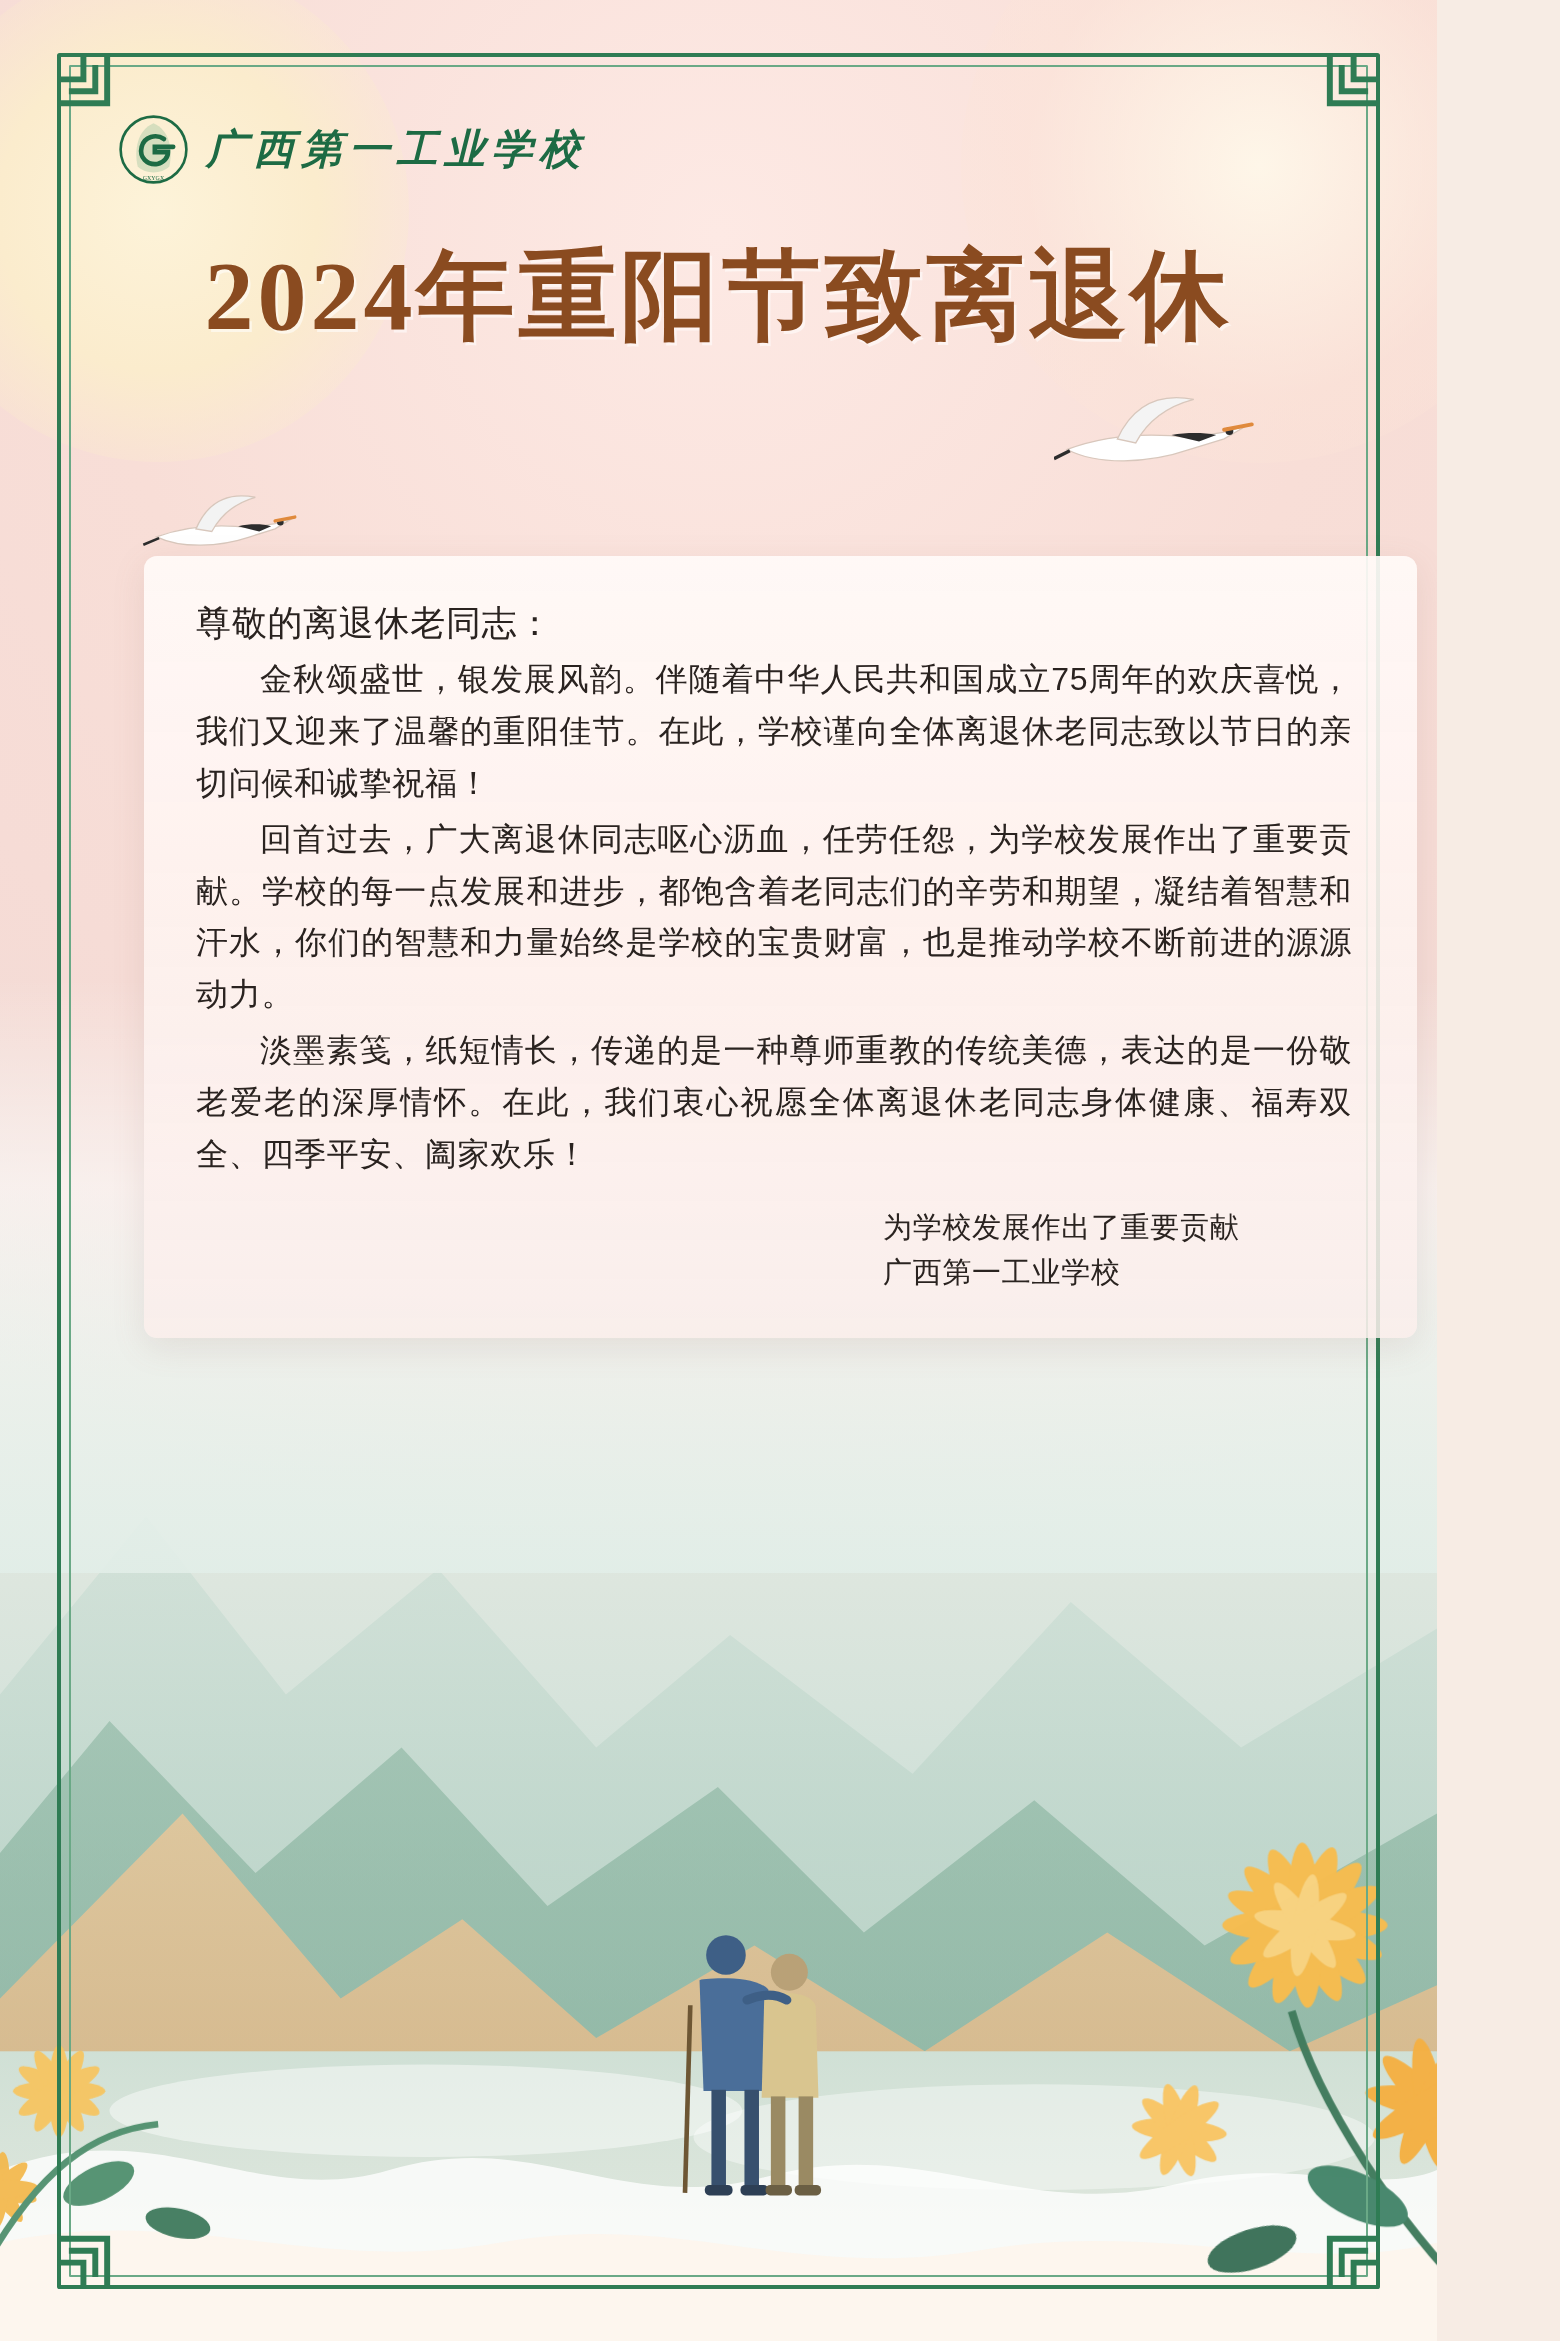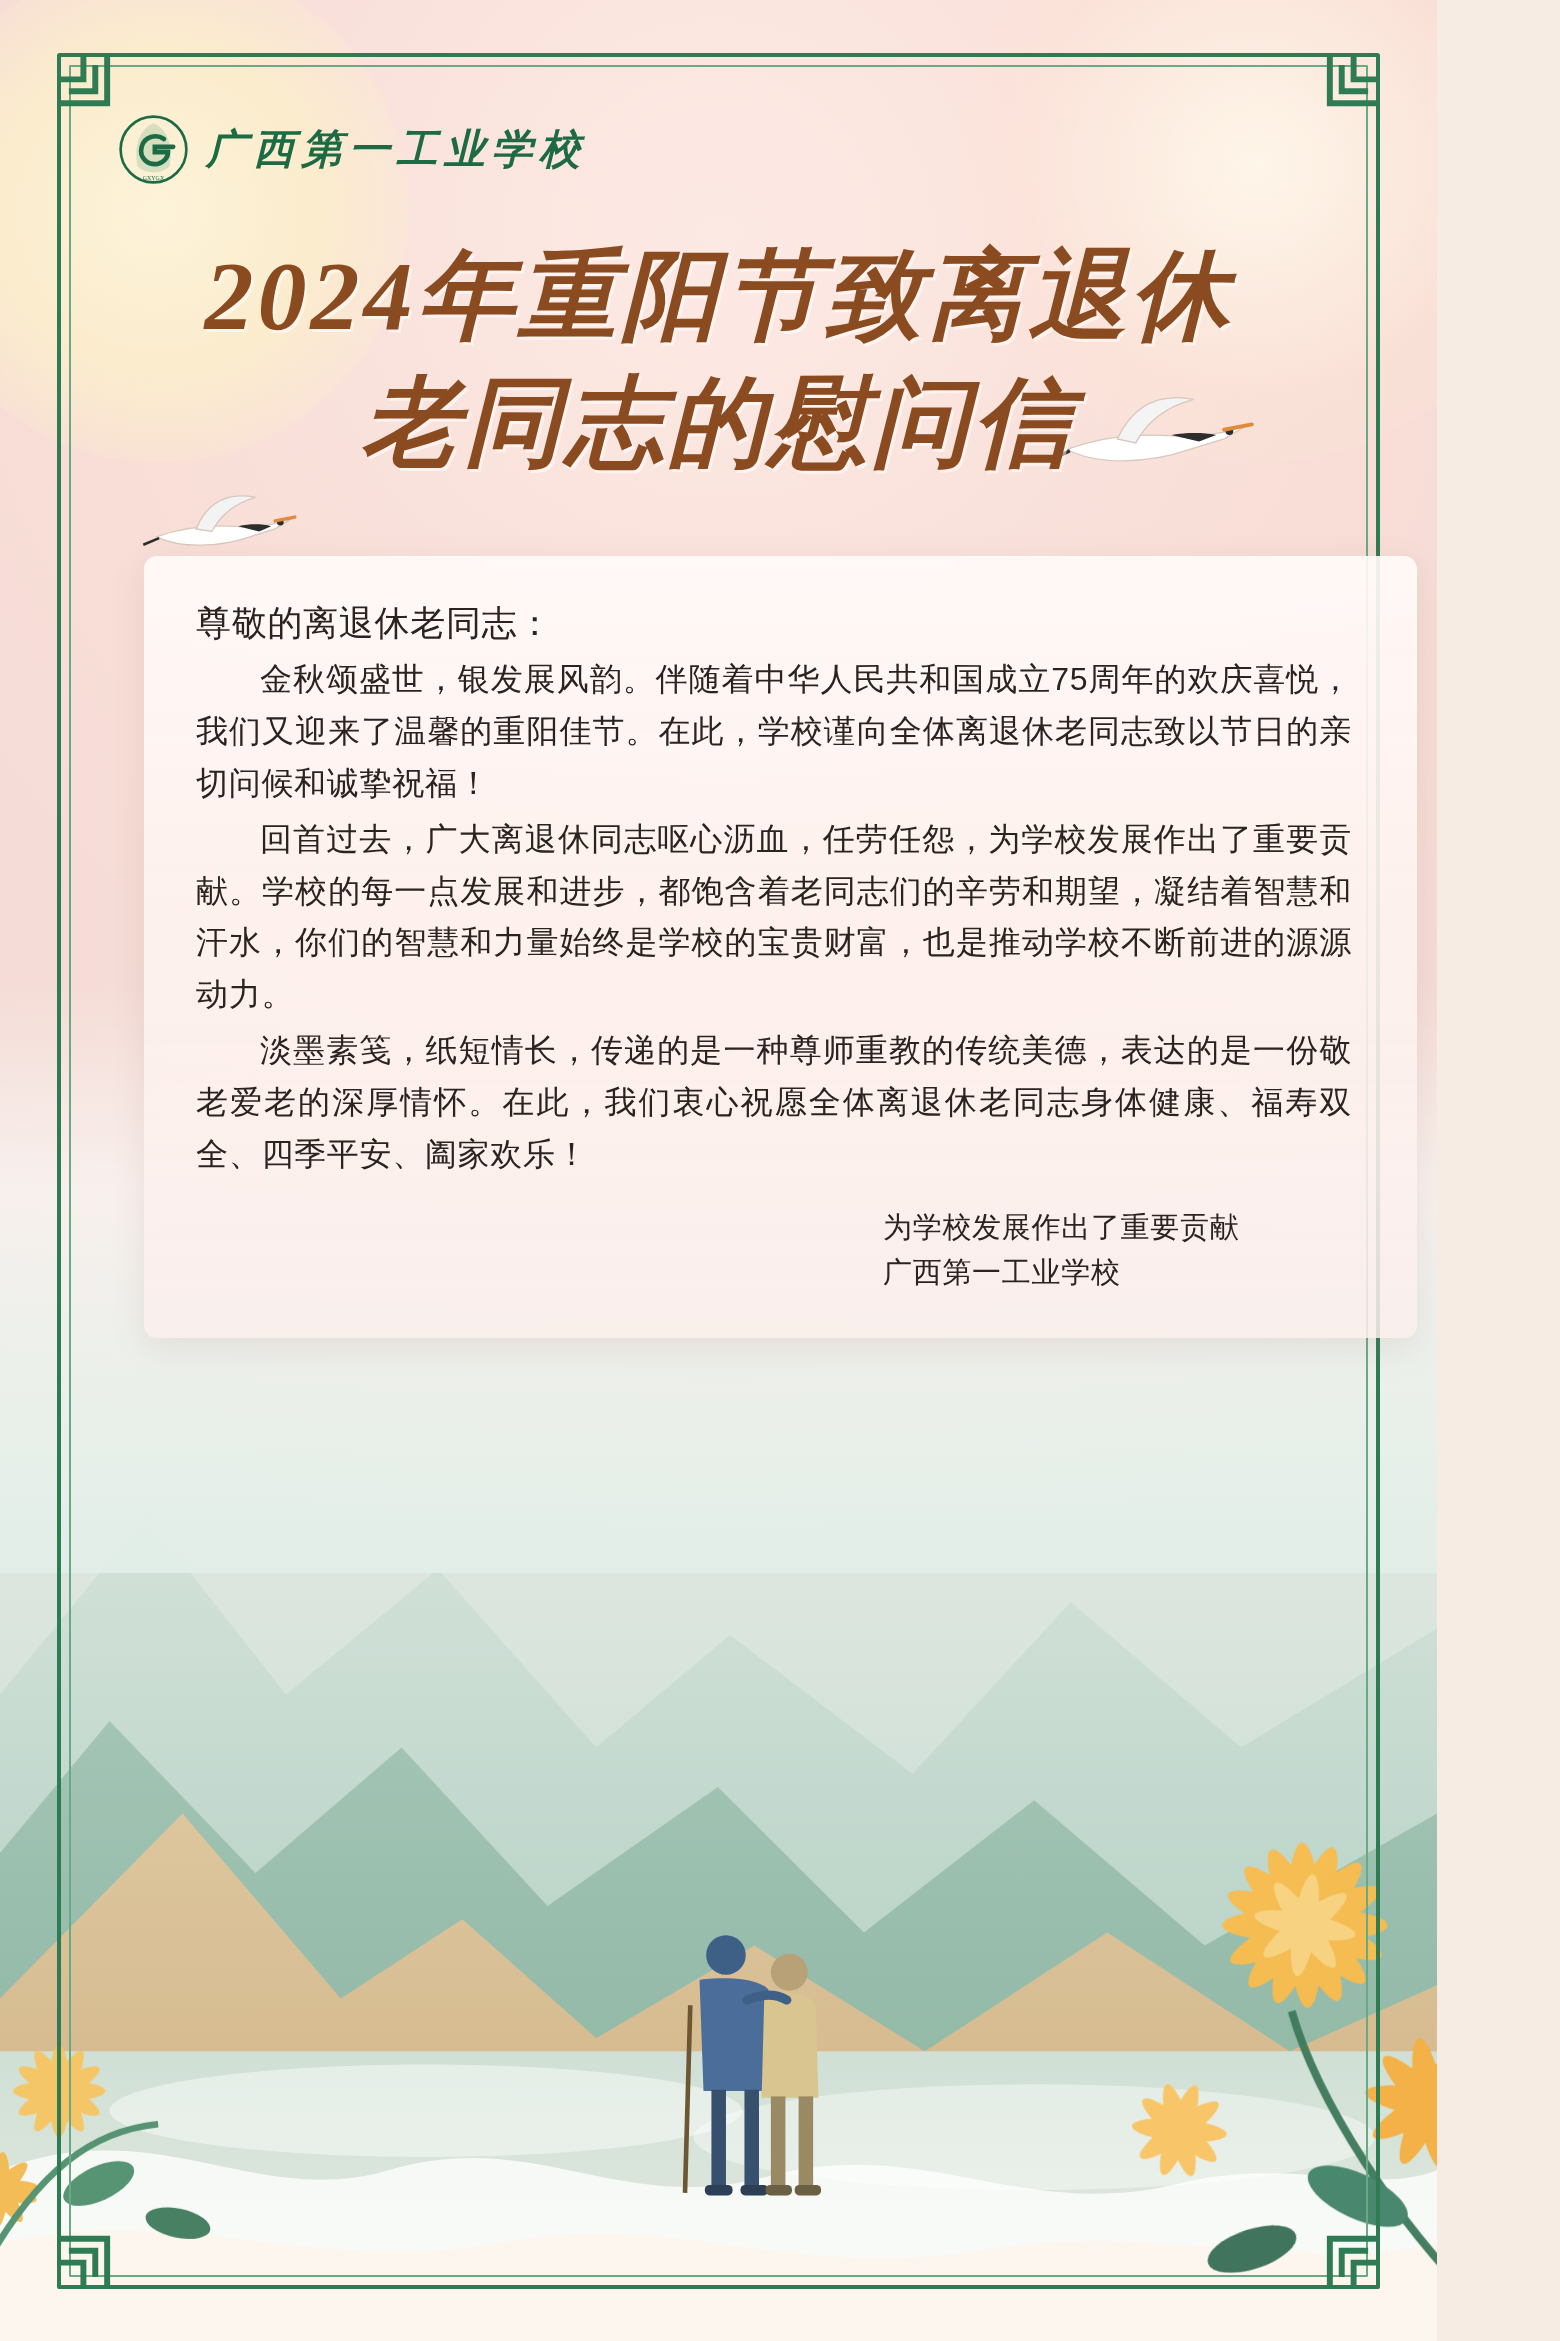--- a/index.html
+++ b/index.html
@@ -64,21 +64,20 @@
     font-size:41px;font-weight:bold;color:#1d6b44;letter-spacing:6.6px;
     font-style:italic;
     white-space:nowrap;
   }
   .title{
     position:absolute;left:0;right:0;top:233px;text-align:center;
     font-family:"Liberation Serif","DejaVu Serif",serif;
     font-weight:bold;color:#8a4b20;
     font-size:98px;line-height:1.3;letter-spacing:4px;
     text-shadow:2.6px 3.3px 0 rgba(255,255,255,0.55);
-    font-style:italic;
   }
   .title .l2{display:block;}
 
   
   .card{
     position:absolute;left:144px;top:556px;width:1273px;
     padding:40px 52px 42px 52px;
     border-radius:13px;
     background:linear-gradient(180deg, rgba(255,250,248,0.92) 0%, rgba(254,243,240,0.9) 45%, rgba(250,238,235,0.86) 100%);
     box-shadow:0 9.3px 33px rgba(140,110,100,0.13);
@@ -295,21 +294,20 @@
       <circle cx="54" cy="54" r="50" fill="none" stroke="#1d6b44" stroke-width="4"></circle>
       <path d="M54,14 C30,24 24,54 30,80 C42,92 66,92 78,80 C84,54 78,24 54,14 Z" fill="#2f8f5d" opacity="0.18"></path>
       <path d="M70,38 C58,30 40,34 36,50 C32,66 44,78 60,76 C70,74 76,66 76,58 L56,58 L56,50 L84,50" fill="none" stroke="#1d6b44" stroke-width="7" stroke-linecap="round"></path>
       <text x="54" y="100" font-size="9" text-anchor="middle" fill="#1d6b44" font-family="'Liberation Serif',serif">GXYGX</text>
     </svg>
     <div class="brand-name">广西第一工业学校</div>
   </div>
 
   <div class="title">
     <span class="l1">2024年重阳节致离退休</span>
-    <span class="l2">老同志的慰问信</span>
   </div>
 
   <div class="card">
     <p class="salutation">尊敬的离退休老同志：</p>
     <p class="para">金秋颂盛世，银发展风韵。伴随着中华人民共和国成立75周年的欢庆喜悦，我们又迎来了温馨的重阳佳节。在此，学校谨向全体离退休老同志致以节日的亲切问候和诚挚祝福！</p>
     <p class="para">回首过去，广大离退休同志呕心沥血，任劳任怨，为学校发展作出了重要贡献。学校的每一点发展和进步，都饱含着老同志们的辛劳和期望，凝结着智慧和汗水，你们的智慧和力量始终是学校的宝贵财富，也是推动学校不断前进的源源动力。</p>
     <p class="para">淡墨素笺，纸短情长，传递的是一种尊师重教的传统美德，表达的是一份敬老爱老的深厚情怀。在此，我们衷心祝愿全体离退休老同志身体健康、福寿双全、四季平安、阖家欢乐！</p>
     <div class="sign">
       <div>为学校发展作出了重要贡献</div>
       <div>广西第一工业学校</div>

